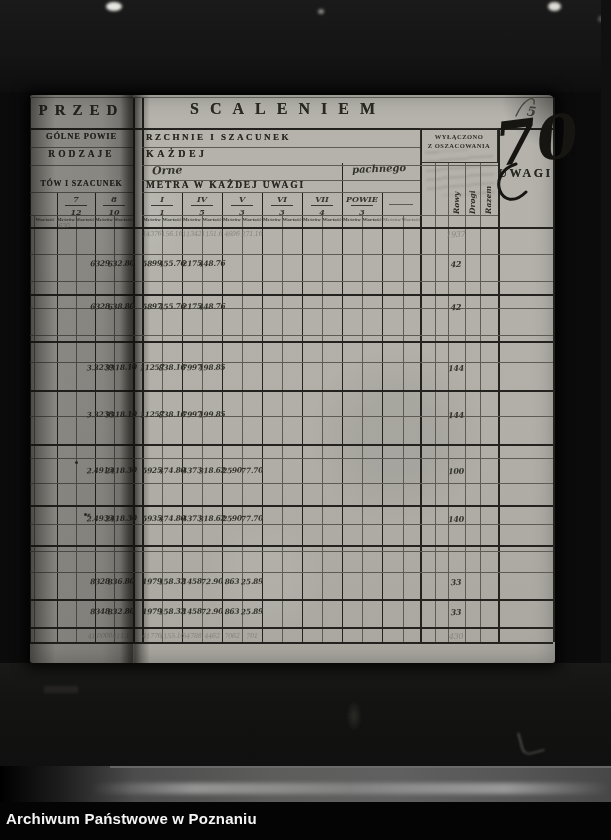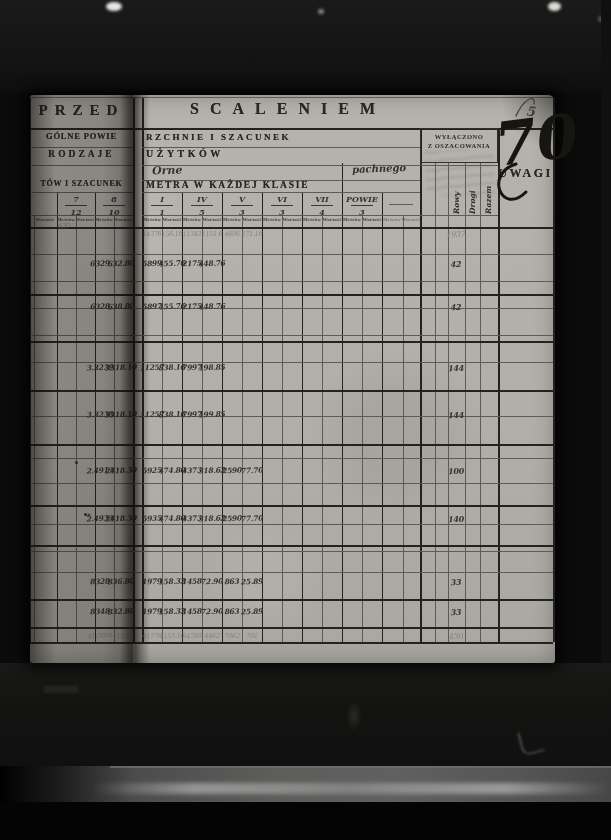--- a/index.html
+++ b/index.html
@@ -296,24 +296,24 @@
       <div class="hw pencil" style="left:456px;top:632px;font-size:8px;">430</div>
     </div>
 
   <div class="pt ttl" style="left:30px;top:102px;width:103px;text-align:center;letter-spacing:7px;">PRZED</div>
   <div class="pt h2" style="left:30px;top:131px;width:103px;text-align:center;font-size:8.5px;letter-spacing:.8px;">GÓLNE POWIE</div>
   <div class="pt h2" style="left:30px;top:149px;width:103px;text-align:center;font-size:9.5px;letter-spacing:3px;">RODZAJE</div>
   <div class="pt h2" style="left:30px;top:179px;width:103px;text-align:center;font-size:8px;letter-spacing:.8px;">TÓW I SZACUNEK</div>
 
   <div class="pt ttl" style="left:146px;top:100px;width:240px;text-align:right;font-size:16px;letter-spacing:11px;">SCALENIEM</div>
   <div class="pt h2" style="left:146px;top:132px;letter-spacing:2.5px;">RZCHNIE I SZACUNEK</div>
-  <div class="pt h2" style="left:146px;top:148px;font-size:10px;letter-spacing:3.5px;">UŻYTKÓW</div>
+  <div class="pt h2" style="left:146px;top:148px;font-size:10px;letter-spacing:3.5px;">KAŻDEJ</div>
   <div class="hw-label" style="left:152px;top:164px;">Orne</div>
   <div class="hw-label" style="left:352px;top:163px;font-size:10px;">pachnego</div>
-  <div class="pt h2" style="left:146px;top:180px;font-size:9.5px;letter-spacing:1.8px;">METRA W KAŻDEJ KLASIE</div>
+  <div class="pt h2" style="left:146px;top:180px;font-size:9.5px;letter-spacing:1.8px;">METRA W KAŻDEJ UWAGI</div>
 
   <div class="stampbox">
     <div>WYŁĄCZONO</div>
     <div>Z OSZACOWANIA</div>
   </div>
   <div class="ghost-stamp"></div>
 
   <div class="pt" style="left:498px;top:166px;width:55px;text-align:center;font-weight:700;font-size:12px;letter-spacing:2.5px;">UWAGI</div>
 
   <div class="hw pencil" style="left:64px;top:222px;">630</div>
@@ -329,13 +329,14 @@
   <svg class="flourish" style="left:492px;top:112px;" width="70" height="110">
     <path d="M34,80 C10,104 -8,62 24,52" stroke="#161511" stroke-width="3" fill="none" stroke-linecap="round"></path>
   </svg>
   <div class="pageno">5</div>
   <svg class="flourish" style="left:508px;top:92px;" width="40" height="26">
     <path d="M8,24 C16,6 28,2 26,12" stroke="#46453e" stroke-width="1.4" fill="none" stroke-linecap="round"></path>
   </svg>
 
   <div class="gray-band"></div>
   <div class="caption-bar"></div>
+  <div class="caption">Archiwum Państwowe w Poznaniu</div>
 </div>
 
 </body></html>

